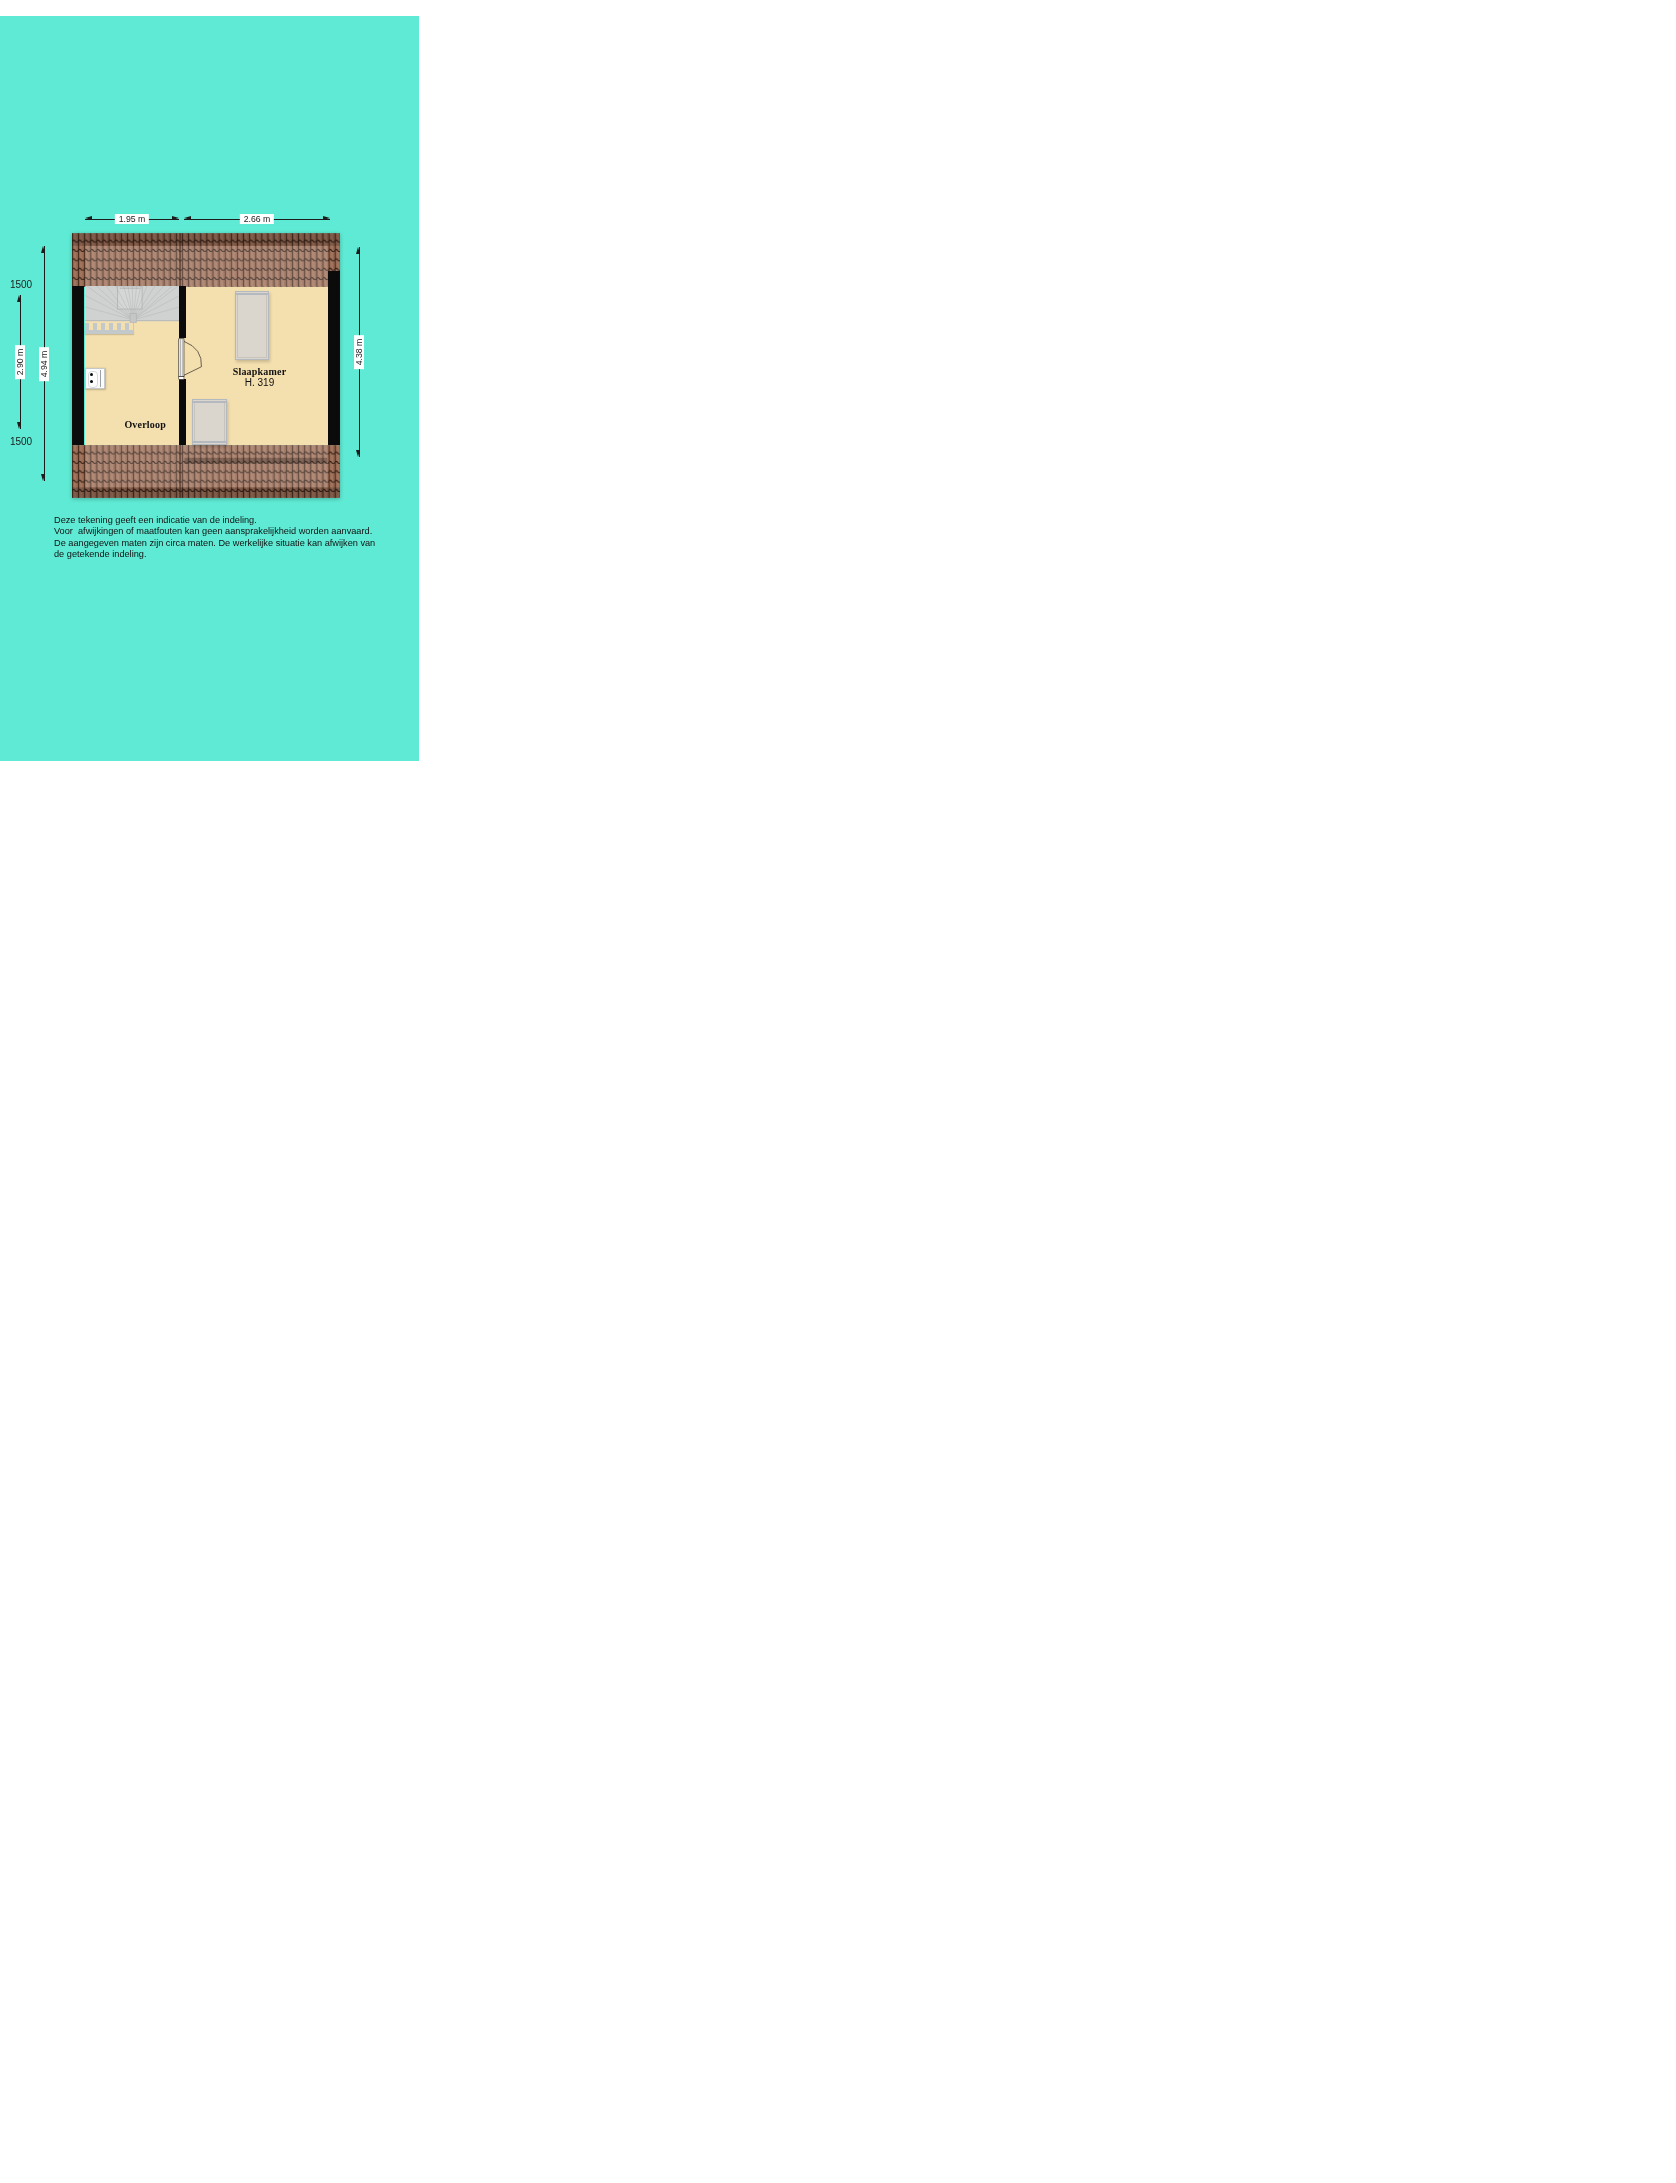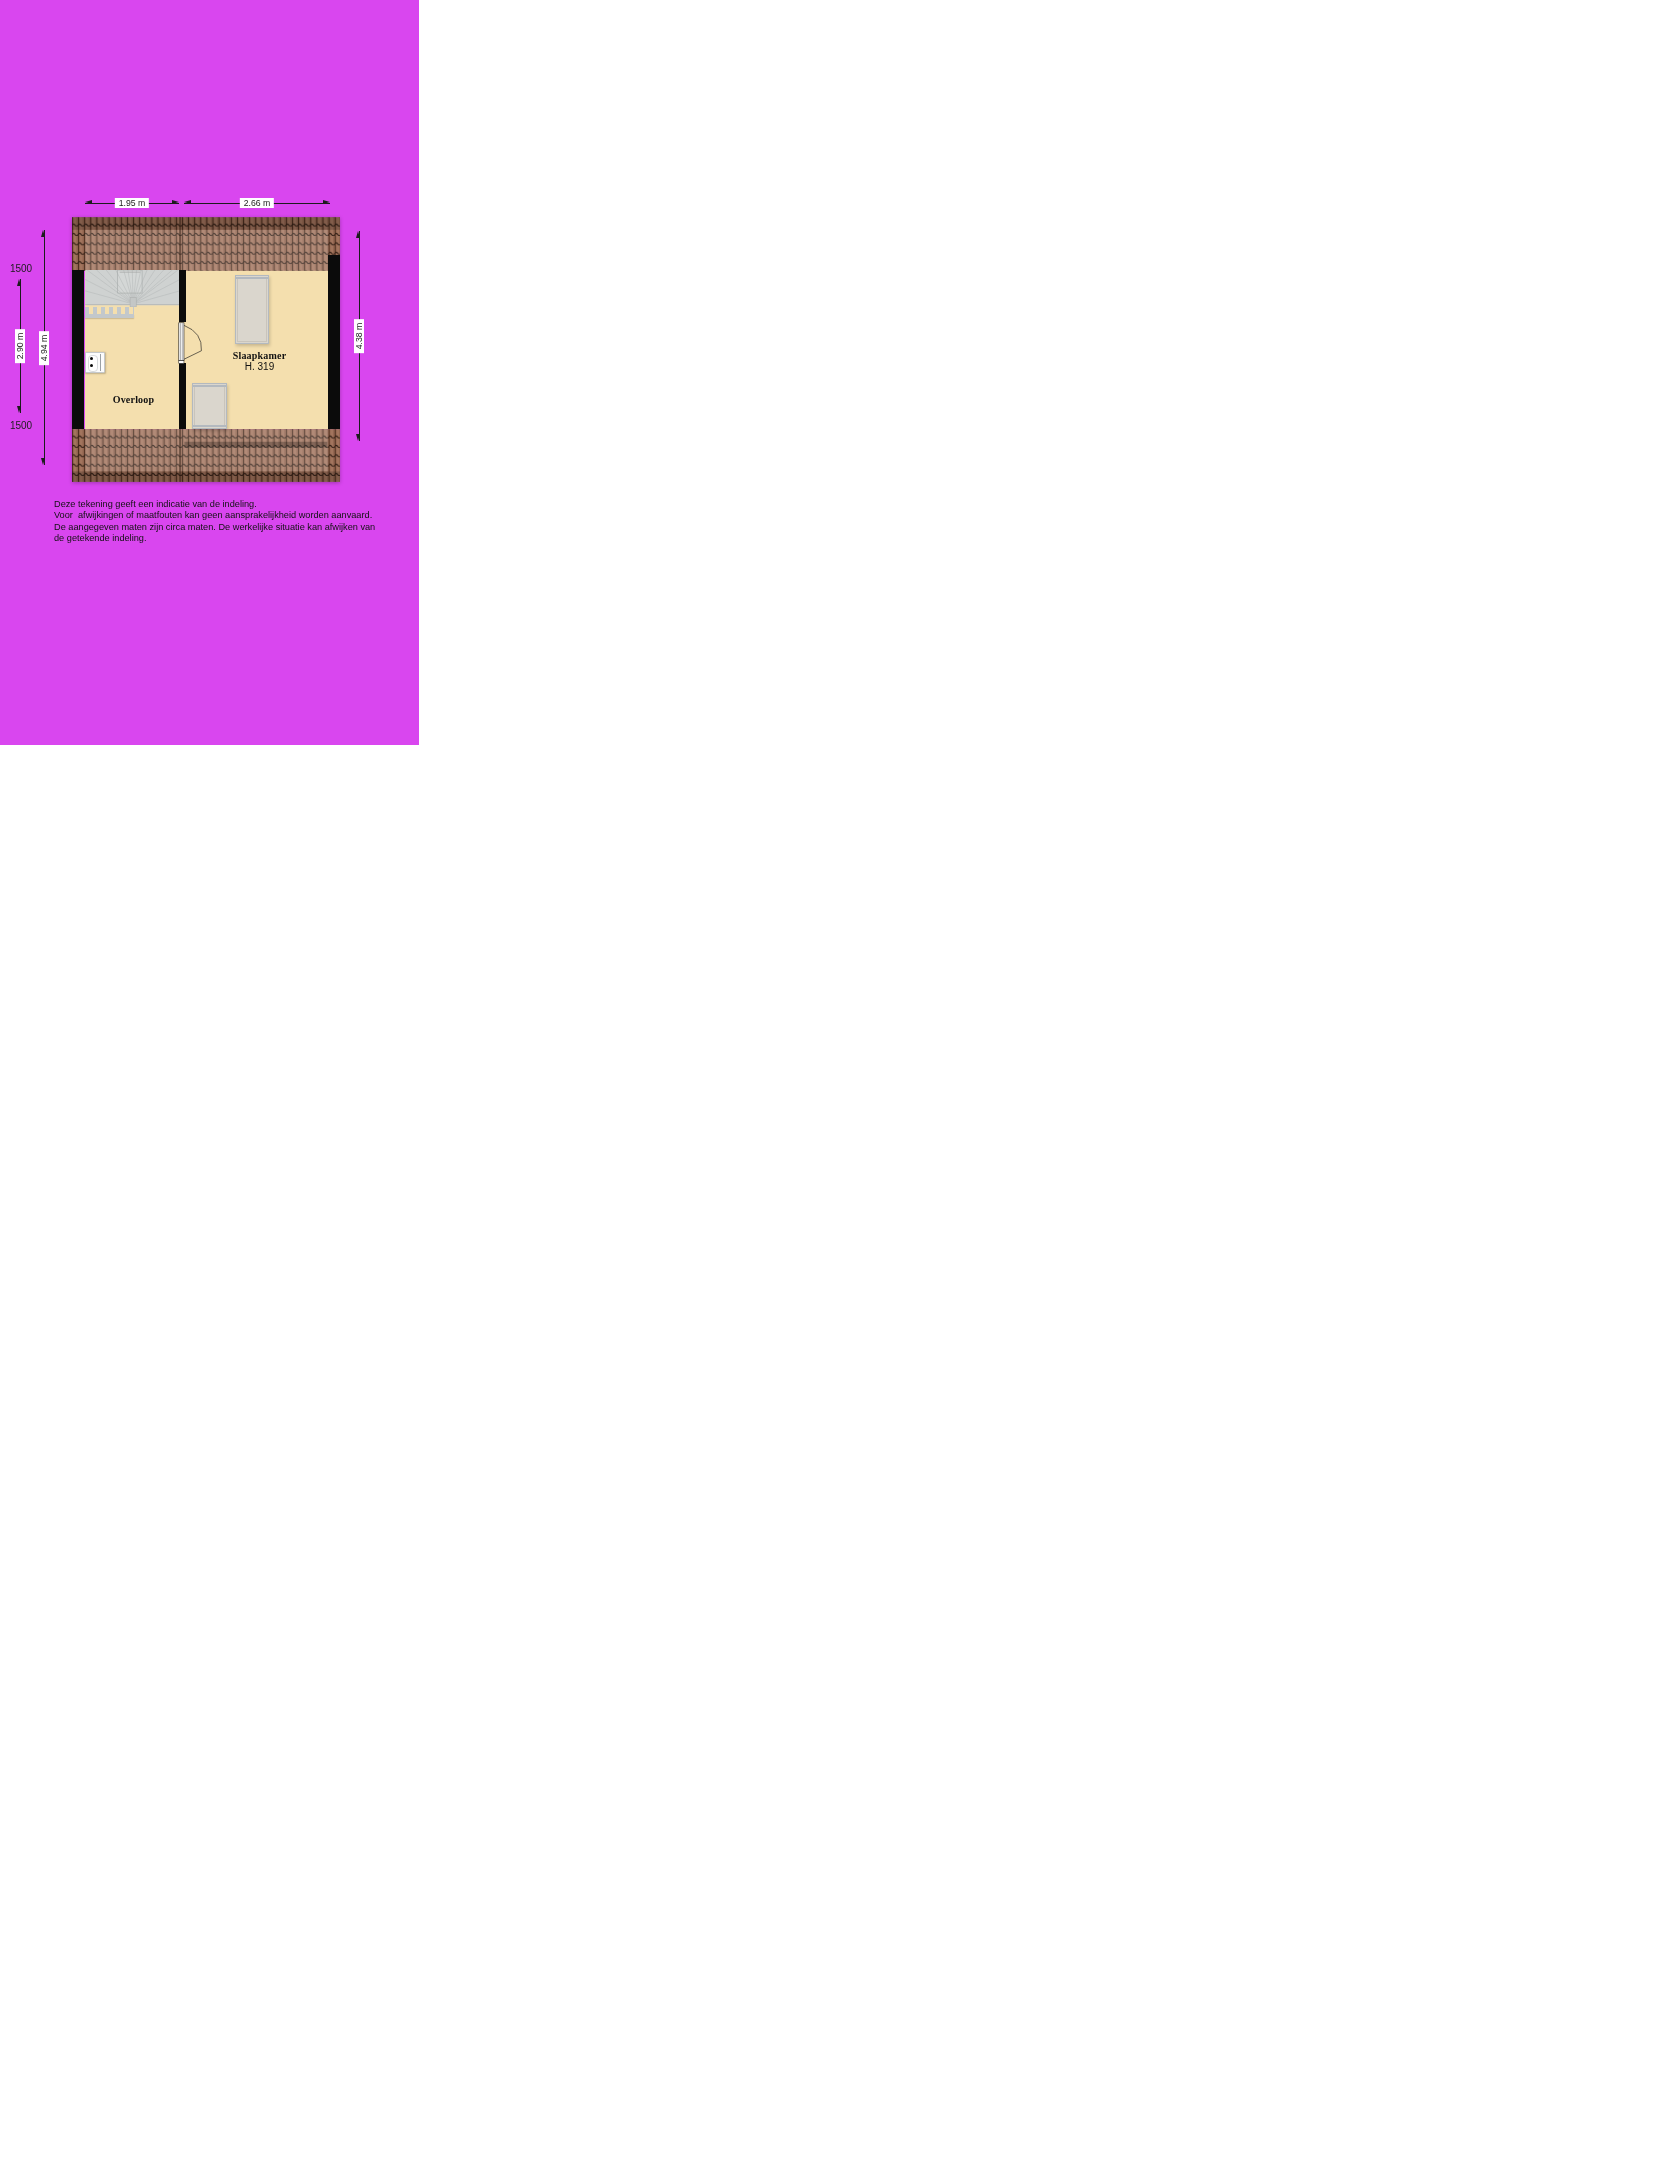--- a/index.html
+++ b/index.html
@@ -1,17 +1,17 @@
 <!DOCTYPE html>
 <html style="font-size:7px"><head>
 <meta charset="utf-8">
 <style>
   html,body{margin:0;padding:0;background:#fff;}
   body{font-family:"Liberation Sans","DejaVu Sans",sans-serif;color:#1c1c1c;}
-  .canvas{position:relative;width:419px;height:745px;background:#d946ef;overflow:hidden;}
+  .canvas{position:relative;width:419px;height:745px;background:#5eead4;overflow:hidden;margin-top:16px;}
   .abs{position:absolute;}
 
   
   .plan-frame{position:absolute;left:72px;top:217px;width:268px;height:265px;
               box-shadow:0 1.3px 3.9px rgba(0,0,0,.25);background:transparent;}
   .floor{position:absolute;left:85px;top:270px;width:243px;height:159px;background:#f4dfae;}
   .wall{position:absolute;background:#0b0b0b;}
   .wall-left{left:72px;top:270px;width:12.2px;height:159px;}
   .wall-right{left:328px;top:255px;width:11.8px;height:174px;}
   .wall-div-a{left:179px;top:270px;width:6.5px;height:52px;}
@@ -43,21 +43,21 @@
   .boiler .dot1{top:3.5px;} .boiler .dot2{top:10.5px;}
   .boiler .seam{position:absolute;right:2.6px;top:0.9px;bottom:0.9px;width:0.7px;background:#9aa0a4;}
 
   .door-svg{position:absolute;left:176px;top:321px;}
 
   
   .room-label{position:absolute;text-align:center;color:#111;}
   .room-label .title{font-size:10px;font-weight:bold;letter-spacing:0.2px;font-family:Liberation Serif, serif;}
   .room-label .sub{font-size:10px;font-weight:400;margin-top:0.4px;}
   .lbl-slaapkamer{left:205px;top:350px;width:109px;}
-  .lbl-overloop{left:101px;top:394px;width:65px;}
+  .lbl-overloop{left:101px;top:403px;width:65px;text-align:right;}
 
   
   .dim{position:absolute;font-size:8.7px;color:#1c1c1c;}
   .dim .ln-h{position:absolute;left:0;right:0;top:-0.4px;height:0.9px;background:#1c1c1c;}
   .dim .ln-v{position:absolute;top:0;bottom:0;left:-0.4px;width:0.9px;background:#1c1c1c;}
   .ah{position:absolute;width:0;height:0;border-style:solid;}
   .ah-left{left:-0.4px;top:-3.1px;border-width:2.6px 7px 2.6px 0;border-color:transparent #1c1c1c transparent transparent;}
   .ah-right{right:-0.4px;top:-3.1px;border-width:2.6px 0 2.6px 7px;border-color:transparent transparent transparent #1c1c1c;}
   .ah-up{top:-0.4px;left:-3.1px;border-width:0 2.6px 7px 2.6px;border-color:transparent transparent #1c1c1c transparent;}
   .ah-down{bottom:-0.4px;left:-3.1px;border-width:7px 2.6px 0 2.6px;border-color:#1c1c1c transparent transparent transparent;}

